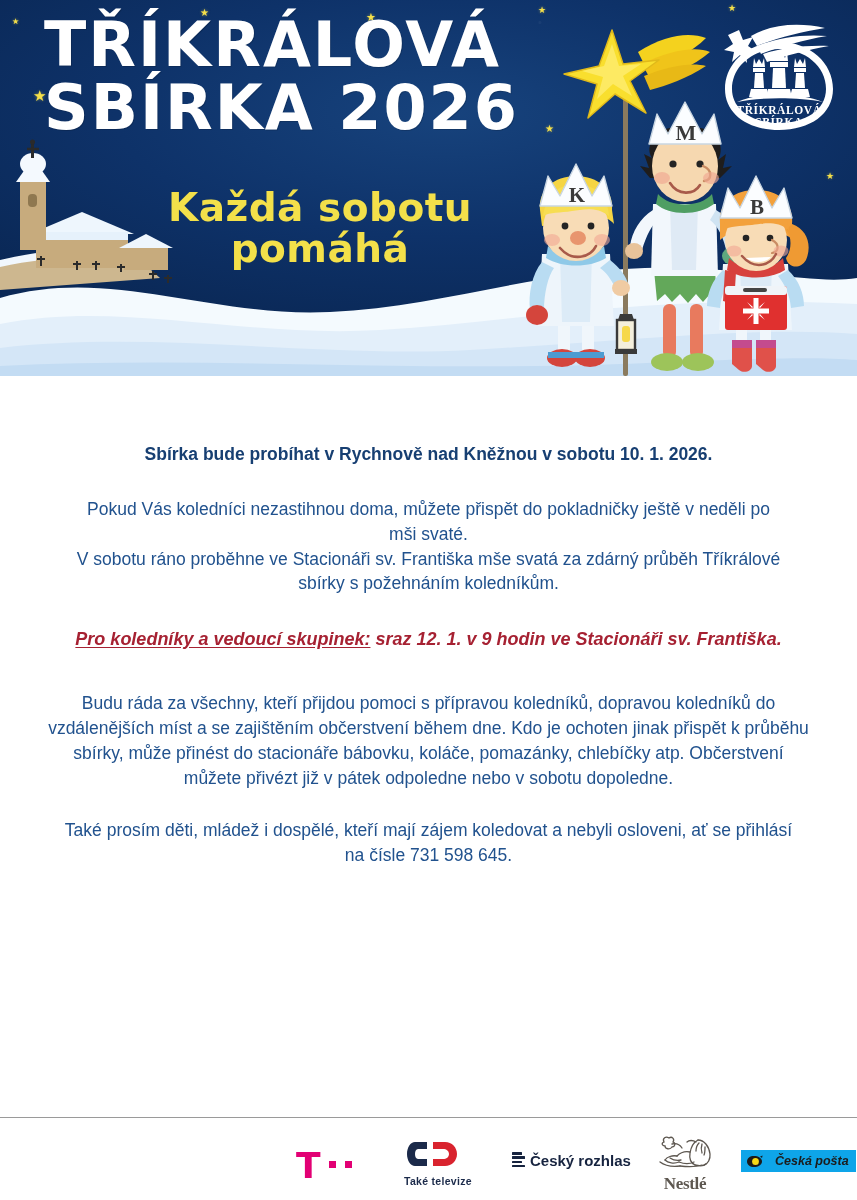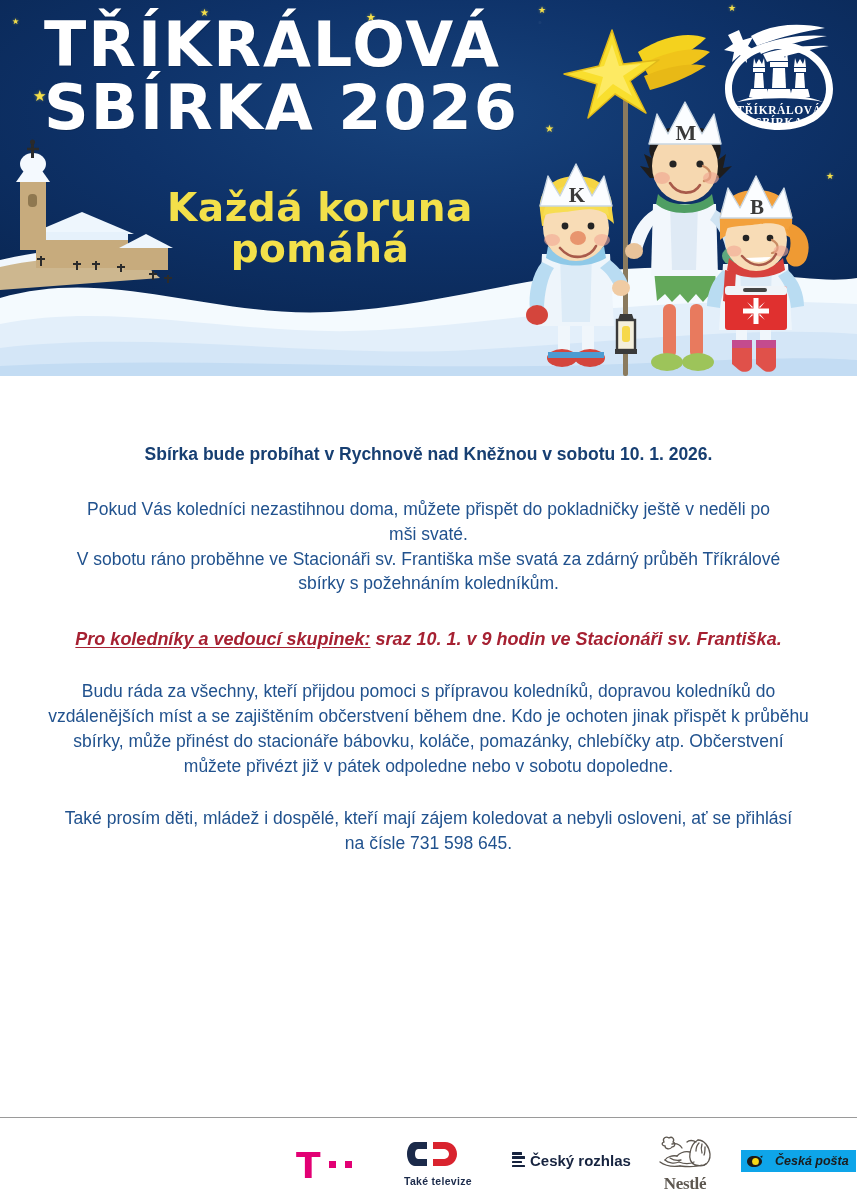--- a/index.html
+++ b/index.html
@@ -133,21 +133,21 @@
   .p.s3 { padding: 0 24px; }
   .p.red {
     margin-top: 30px;
     color: #a62132;
     font-weight: 700;
     font-style: italic;
     font-size: 18px;
     line-height: 1.45;
   }
   .p.red u { text-decoration: underline; text-underline-offset: 2px; }
-  .p.s4 { margin-top: 27px; padding: 0 18px; }
+  .p.s4 { margin-top: 39px; padding: 0 18px; }
   .p.s5 { margin-top: 27px; padding: 0 32px; }
   .p.sign {
     margin-top: 28px;
     text-align: left;
     padding-left: 22px;
     line-height: 1.55;
   }
   .p.sign span { display: block; }
 
   
@@ -332,21 +332,21 @@
           <rect x="164" y="149" width="8" height="2"></rect>
       </g>
     </svg>
 
     <div class="headline">
       <span class="l1">TŘÍKRÁLOVÁ</span>
       <span class="l2">SBÍRKA 2026</span>
     </div>
 
     <div class="subhead">
-      <span>Každá koruna</span>
+      <span>Každá sobotu</span>
       <span>pomáhá</span>
     </div>
 
     <svg class="tklogo" viewBox="0 0 124 120">
       <g fill="#ffffff">
 
         <path d="M22,12 L26,22 L36,19 L31,28 L40,34 L29,35 L30,45 L23,37 L15,44 L17,34 L7,32 L16,26 L11,17 Z"></path>
 
         <path d="M34,18 C54,6 82,4 108,10 C84,14 60,20 40,28 Z"></path>
         <path d="M40,28 C60,20 84,16 110,18 C86,22 62,29 44,36 Z"></path>
@@ -537,21 +537,21 @@
 
   <div class="content">
 
     <p class="p lead">Sbírka bude probíhat v Rychnově nad Kněžnou v sobotu 10. 1. 2026.</p>
 
     <p class="p s2">Pokud Vás koledníci nezastihnou doma, můžete přispět do pokladničky ještě v neděli po mši svaté.</p>
 
     <p class="p s3">V sobotu ráno proběhne ve Stacionáři sv. Františka mše svatá za zdárný průběh Tříkrálové sbírky s požehnáním koledníkům.</p>
 
     <p class="p red">
-      <u>Pro koledníky a vedoucí skupinek:</u><span> sraz 10. 1. v 9 hodin ve Stacionáři sv. Františka.</span>
+      <u>Pro koledníky a vedoucí skupinek:</u><span> sraz 12. 1. v 9 hodin ve Stacionáři sv. Františka.</span>
     </p>
 
     <p class="p s4">Budu ráda za všechny, kteří přijdou pomoci s přípravou koledníků, dopravou koledníků do vzdálenějších míst a se zajištěním občerstvení během dne. Kdo je ochoten jinak přispět k průběhu sbírky, může přinést do stacionáře bábovku, koláče, pomazánky, chlebíčky atp. Občerstvení můžete přivézt již v pátek odpoledne nebo v sobotu dopoledne.</p>
 
     <p class="p s5">Také prosím děti, mládež i dospělé, kteří mají zájem koledovat a nebyli osloveni, ať se přihlásí na čísle 731 598 645.</p>
 
   </div>
 
 
   <div class="divider"></div>

